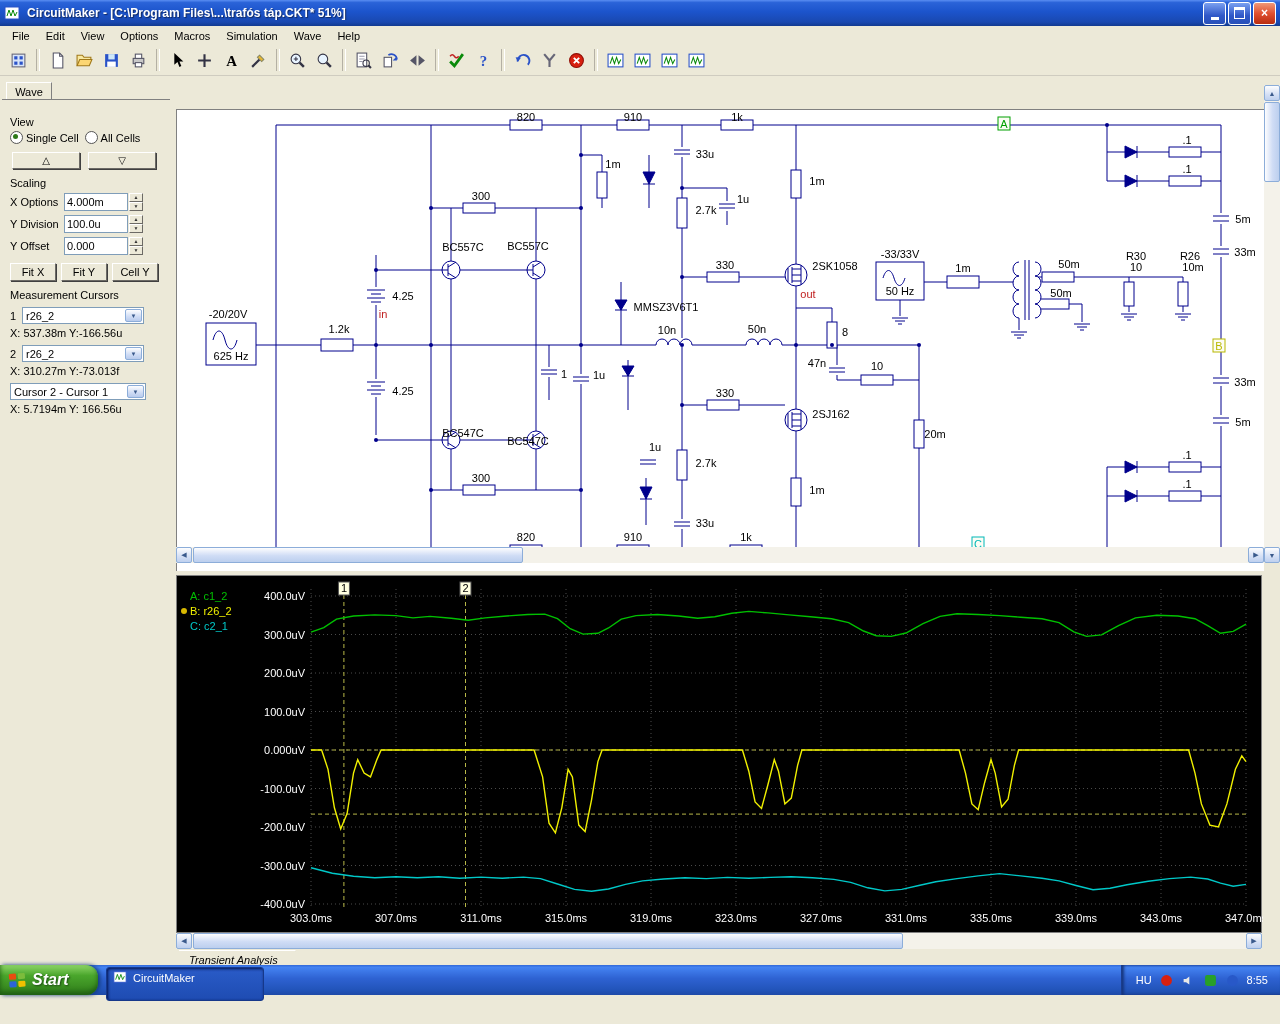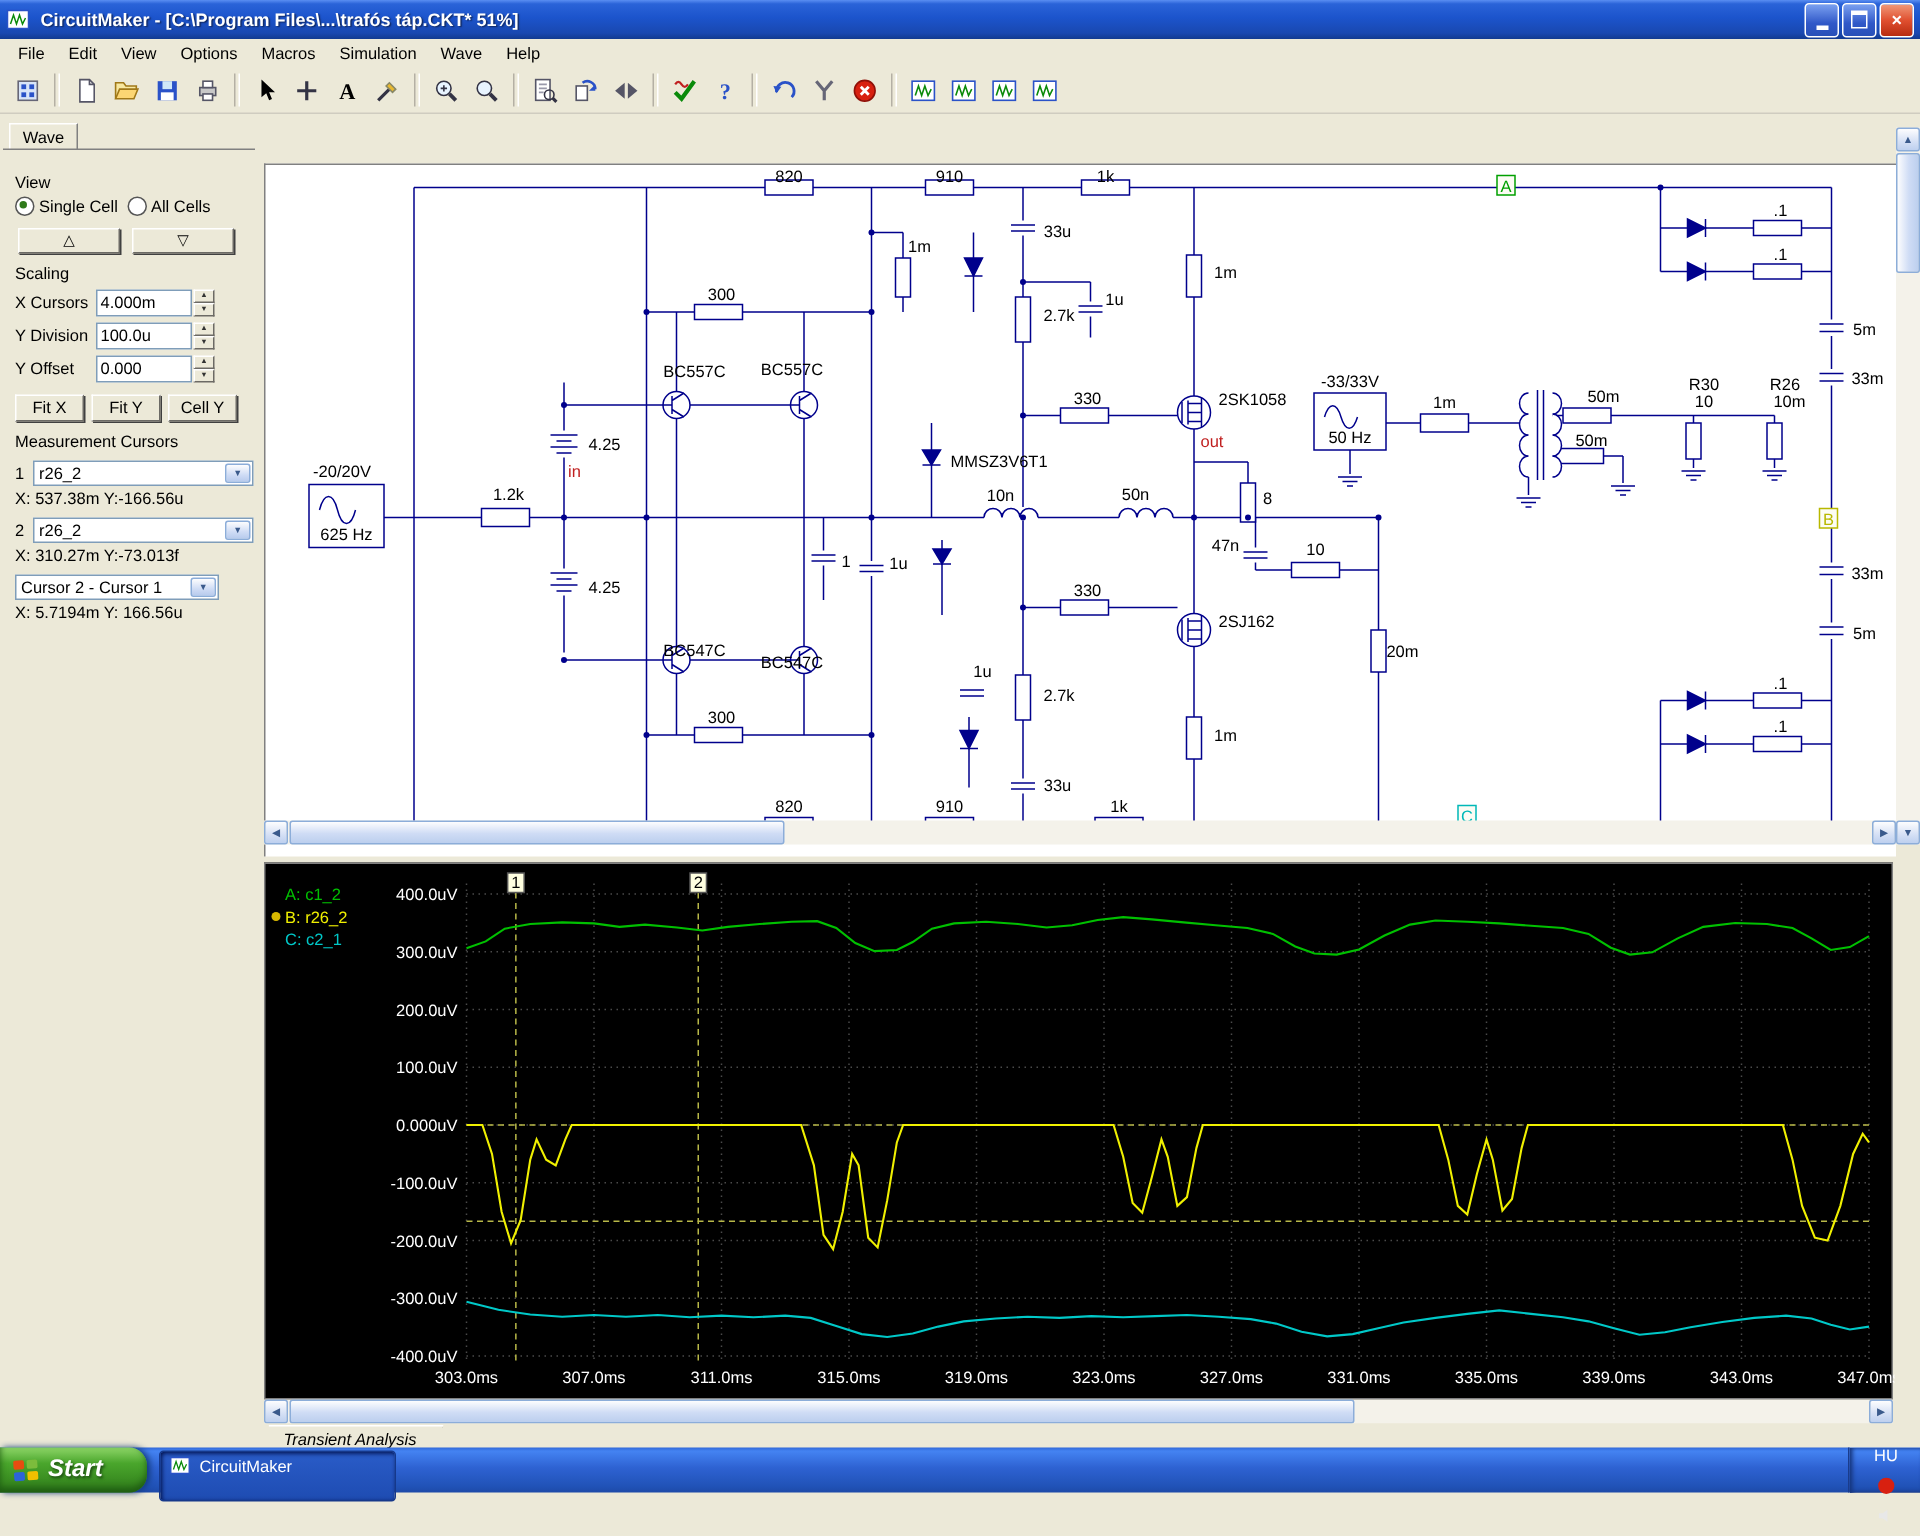--- a/index.html
+++ b/index.html
@@ -43,21 +43,21 @@
   .frow{display:flex;align-items:center;margin:4px 0 4px 8px;}
   .flab{width:54px;}
   .tinput{border:1px solid #7f9db9;background:#fff;height:16px;width:58px;font-family:inherit;font-size:11px;padding:0 2px;}
   .spin{width:14px;height:18px;display:inline-flex;flex-direction:column;margin-left:1px;}
   .spin span{flex:1;border:1px solid;border-color:#fff #6c6a65 #6c6a65 #fff;background:#ece9d8;
     font-size:5px;line-height:7px;text-align:center;color:#333;}
   .fitrow{display:flex;gap:5px;margin:8px 0 4px 8px;}
   .fitrow .btn{width:46px;height:18px;}
   .crow{display:flex;align-items:center;margin:6px 0 2px 8px;}
   .cnum{width:12px;}
-  .combo{position:relative;background:#fff;border:1px solid #7f9db9;height:17px;width:147px;
+  .combo{position:relative;background:#fff;border:1px solid #7f9db9;height:17px;width:122px;
     display:flex;align-items:center;padding-left:3px;box-sizing:border-box;}
   .combo.wide{width:136px;}
   .carrow{position:absolute;right:1px;top:1px;bottom:1px;width:15px;display:flex;align-items:center;justify-content:center;
     background:linear-gradient(#fdfdfe,#cfdcf5 60%,#b8cbed);border:1px solid #8cadd9;border-radius:2px;
     font-size:6px;color:#3a5a8c;}
   .readout{margin:3px 0 3px 8px;white-space:nowrap;}
   
   .schem{left:176px;top:85px;width:1088px;height:462px;background:#fff;
     border-top:1px solid #808080;border-left:1px solid #808080;overflow:hidden;margin-top:24px;}
   #schematic text{font:11px "Liberation Sans","DejaVu Sans",sans-serif;}
@@ -81,21 +81,21 @@
     background:linear-gradient(#3168d8 0%,#4483f2 8%,#2e62d2 45%,#2153b8 85%,#1e4aa8 100%);}
   .startbtn{position:absolute;left:0;top:0;height:30px;width:98px;display:flex;align-items:center;gap:5px;
     padding:0 14px 0 8px;box-sizing:border-box;border-radius:0 12px 12px 0;
     background:linear-gradient(#8ed668 0%,#4aa62c 35%,#3b8f22 70%,#2f7a1a 100%);
     color:#fff;font-weight:bold;font-style:italic;font-size:16px;text-shadow:1px 1px 2px #1a4a10;
     box-shadow:inset 0 -3px 5px #1e5c12,2px 0 4px #133a7a;}
   .taskitem{position:absolute;left:106px;top:2px;width:158px;height:26px;display:flex;align-items:flex-end;gap:6px;
     padding:16px 6px;box-sizing:border-box;border-radius:3px;color:#fff;
     background:linear-gradient(#2a5cc8,#1e4cb2);border:1px solid #16388a;box-shadow:inset 1px 1px 3px #00114d;}
   .tray{position:absolute;right:0;top:0;height:30px;display:flex;align-items:center;gap:7px;
-    padding:0 12px 0 14px;color:#fff;border-left:1px solid #1a3c8c;box-shadow:inset 2px 0 3px #16357c;flex-direction:column;}
+    padding:0 12px 0 14px;color:#fff;border-left:1px solid #1a3c8c;box-shadow:inset 2px 0 3px #16357c;}
   .trayico{width:15px;height:15px;display:flex;align-items:center;justify-content:center;}
 </style>
 </head>
 <body>
 
 <div class="abs titlebar">
   <span class="app-ico">
     <svg width="16" height="16" viewBox="0 0 16 16">
         <rect x="1" y="2" width="14" height="12" fill="#fff" stroke="#2a52c8"></rect>
         <path d="M3 11 L5 5 L7 11 L9 5 L11 11 L13 7" fill="none" stroke="#0a8a0a"></path>
@@ -285,21 +285,21 @@
       <span class="rlab">Single Cell</span>
       <span class="rad"></span>
       <span class="rlab">All Cells</span>
     </div>
     <div class="trow">
       <button class="btn tri">△</button>
       <button class="btn tri">▽</button>
     </div>
     <div class="glabel">Scaling</div>
     <div class="frow">
-      <span class="flab">X Cursors</span>
+      <span class="flab">X Options</span>
       <input class="tinput" value="4.000m" style="">
       <span class="spin">
           <span>▲</span>
           <span>▼</span>
         </span>
     </div>
     <div class="frow">
       <span class="flab">Y Division</span>
       <input class="tinput" value="100.0u" style="">
       <span class="spin">

